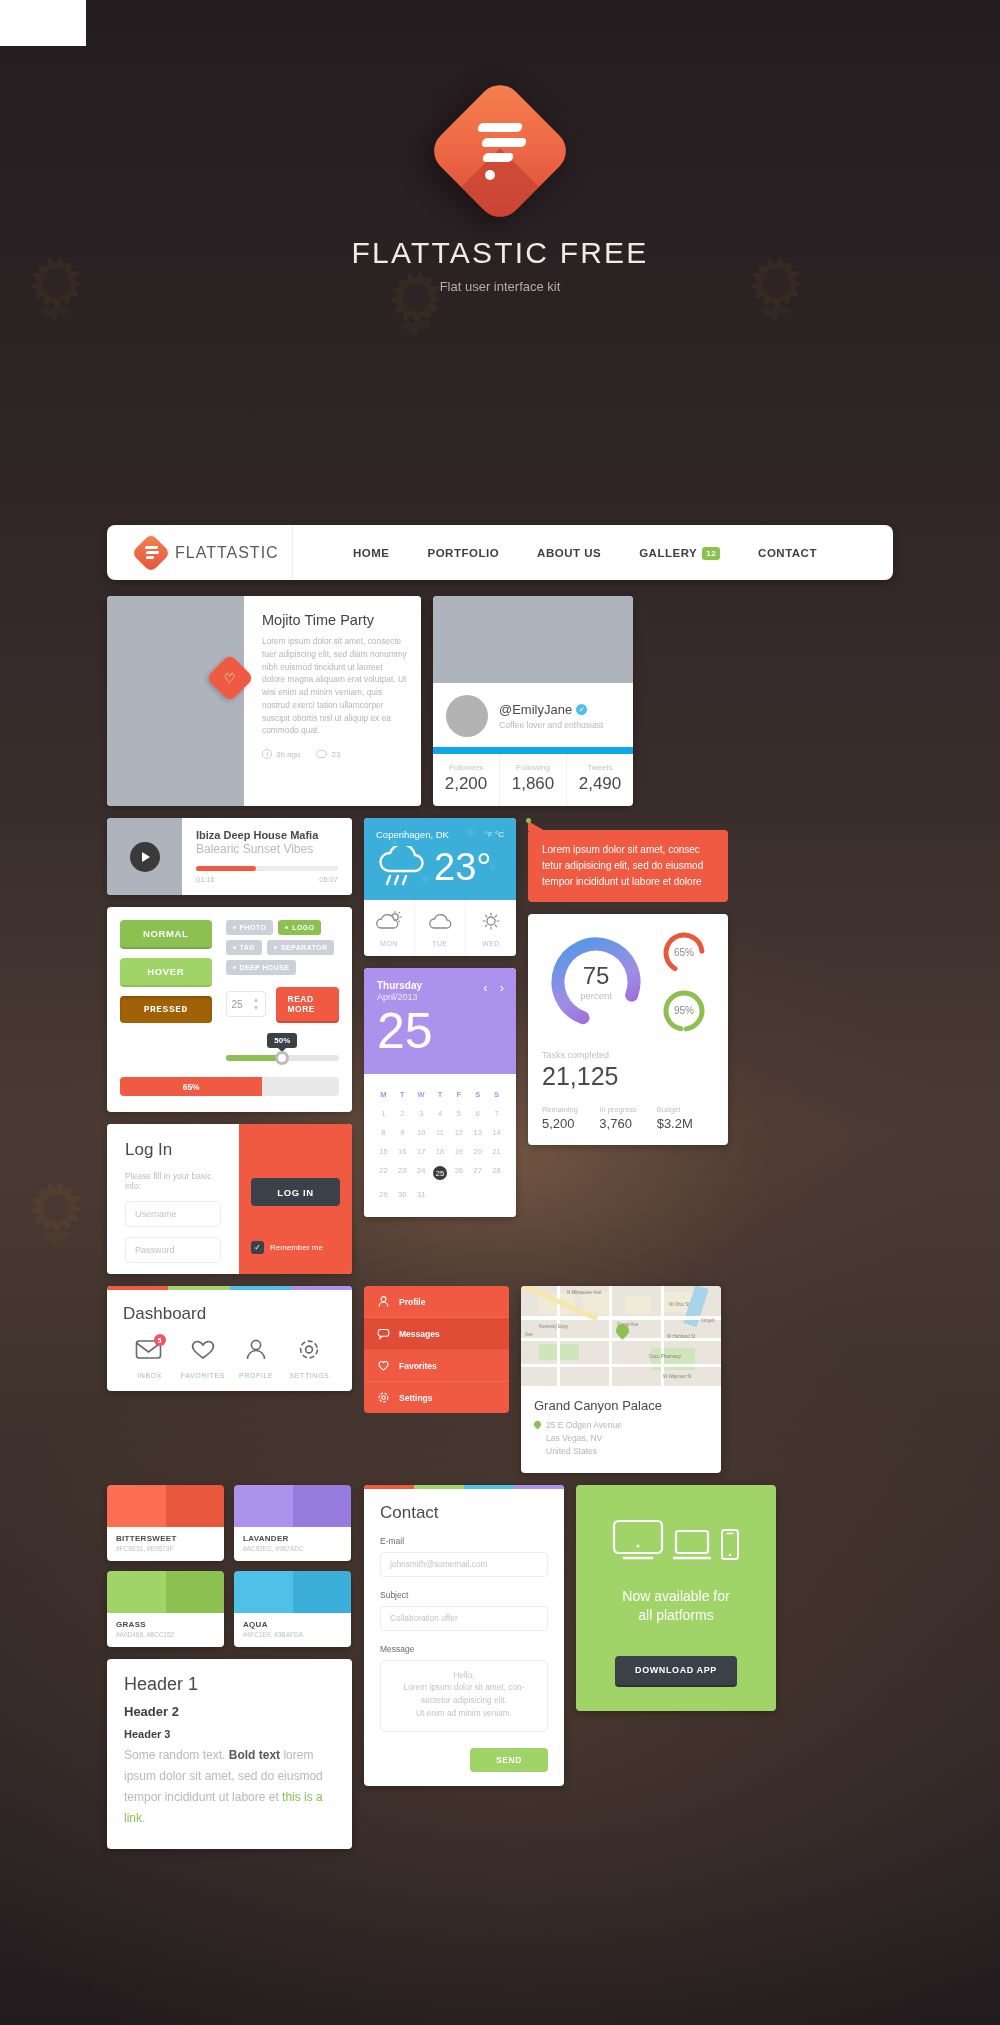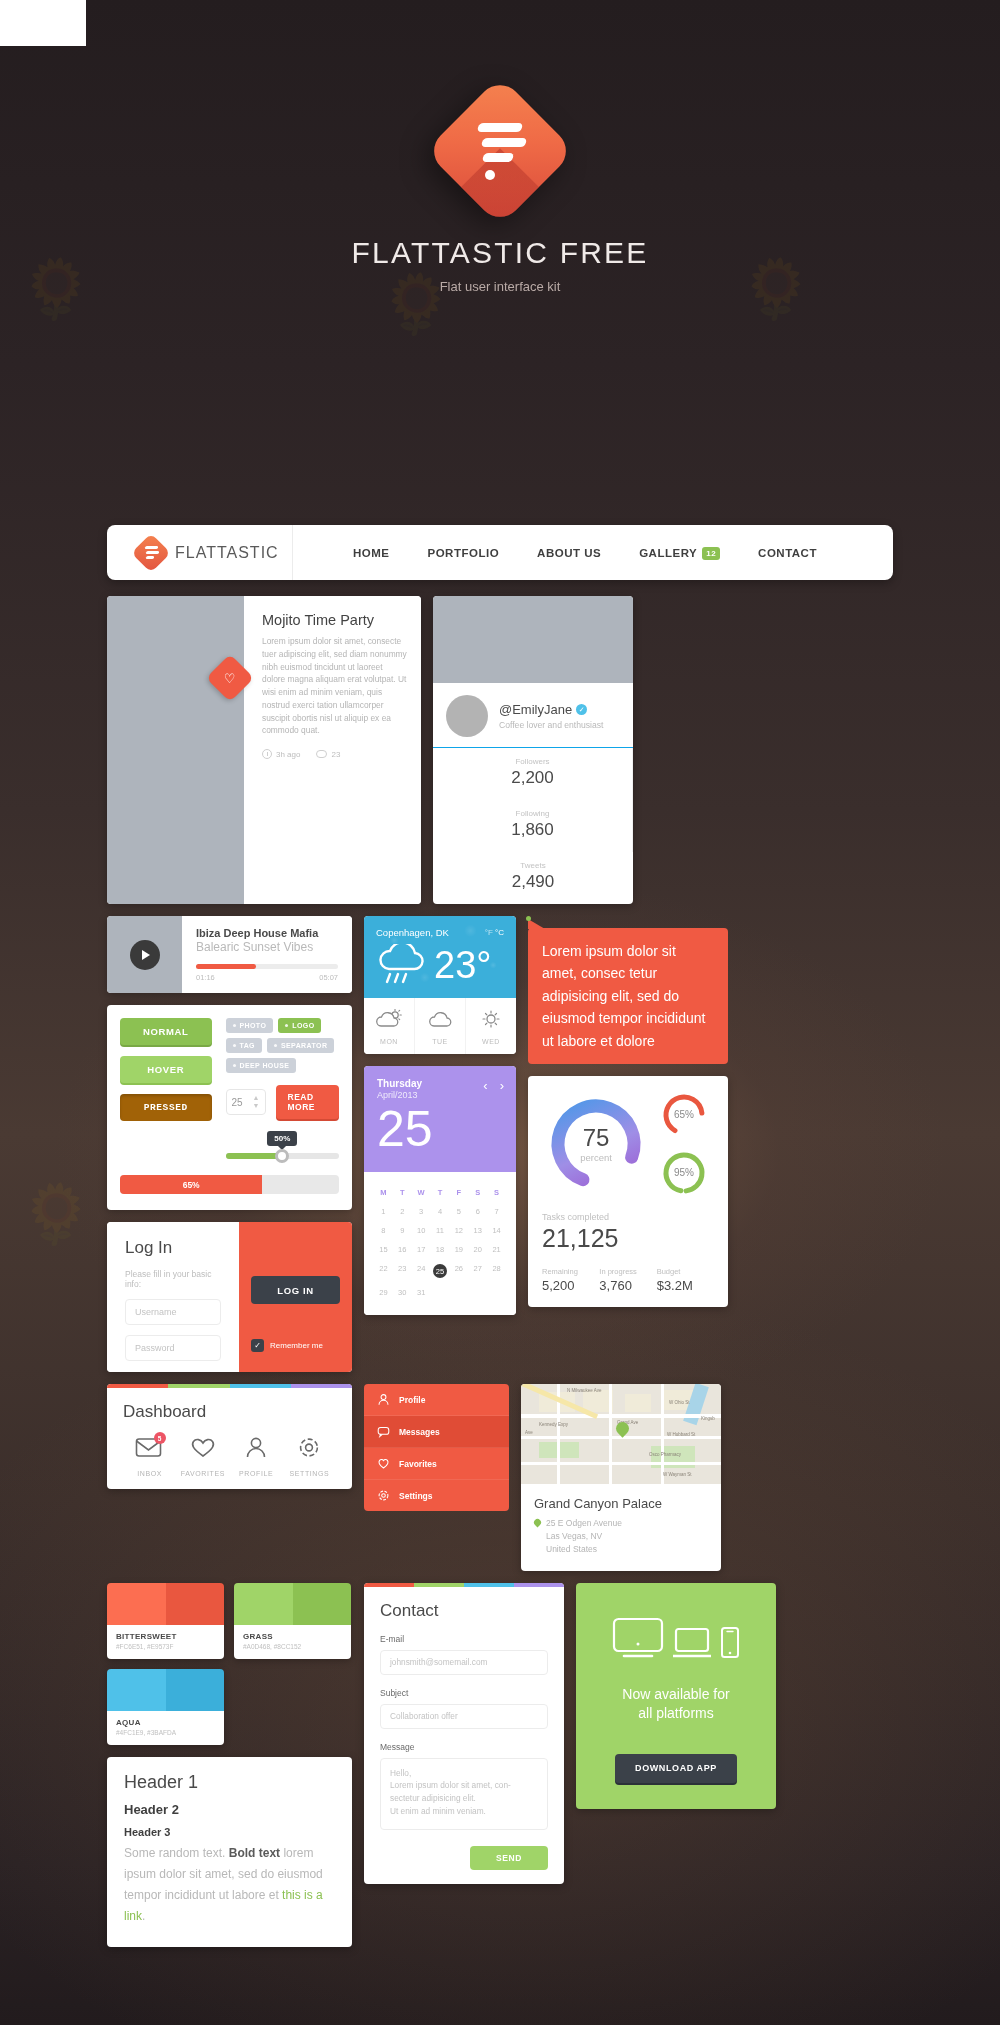--- a/index.html
+++ b/index.html
@@ -122,21 +122,21 @@
   .heart-badge span { transform: rotate(-45deg); color: #fff; font-size: 13px; }
 
   
   .profile { width: 200px; }
   .profile-cover { height: 87px; background: #aeb4bc; }
   .profile-head { display: flex; align-items: center; gap: 11px; padding: 12px 13px 10px 13px; }
   .avatar { width: 42px; height: 42px; border-radius: 50%; background: #b3b3b3; flex-shrink: 0; }
   .profile-handle { font-size: 13px; color: #4a4a4a; display: flex; align-items: center; gap: 4px; }
   .verified { width: 11px; height: 11px; background: #4fc1e9; border-radius: 50%; display:inline-flex; align-items:center; justify-content:center; color:#fff; font-size:7px; }
   .profile-bio { font-size: 8.6px; color: #b9b9b9; margin-top: 3px; }
-  .profile-stats { display: flex; border-top: 1px solid #0ea5e9; flex-direction: column; }
+  .profile-stats { display: flex; border-top: 7px solid #0ea5e9; }
   .pstat { flex: 1; text-align: center; padding: 9px 0 12px; border-right: 1px solid #f0f0f0; }
   .pstat:last-child { border-right: none; }
   .pstat-label { font-size: 8px; color: #c3c3c3; }
   .pstat-val { font-size: 17px; color: #4a4a4a; margin-top: 2px; }
 
   
   .row2 { display: flex; gap: 12px; margin-top: 12px; align-items: flex-start; }
   .col-left { width: 245px; }
   .col-mid { width: 152px; border-radius: 10px; }
   .col-right { width: 200px; }
@@ -239,21 +239,21 @@
   .cal-cell { flex:1; text-align:center; font-size: 7.5px; color:#c0c0c0; padding: 5px 0; }
   .cal-cell.head { color:#ac92ec; font-weight:bold; font-size: 7.5px; }
   .cal-cell.today span { background:#3b3b3b; color:#fff; border-radius:50%; width:14px; height:14px;
     display:inline-flex; align-items:center; justify-content:center; font-size: 7.5px; }
 
   
   .bubble { margin-top: 12px; background:#f05a43; border-radius: 4px; padding: 12px 14px; position:relative; }
   .bubble::before { content:""; position:absolute; left:0; top:-9px; border-left:0 solid transparent;
     border-right:17px solid transparent; border-bottom:10px solid #f05a43; }
   .bubble-dot { position:absolute; left: -2px; top: -12px; width:5px; height:5px; border-radius:50%; background:#8cc152; }
-  .bubble p { color:#fff; font-size: 14px; line-height: 1.6; }
+  .bubble p { color:#fff; font-size: 10px; line-height: 1.6; }
 
   
   .stats { margin-top: 12px; padding: 14px 14px 14px; background:#fff; }
   .stats-charts { display:flex; align-items:center; gap: 10px; }
   .stats-small { display:flex; flex-direction:column; gap: 10px; }
   .stats-label { font-size: 9px; color:#c0c0c0; margin-top: 14px; }
   .stats-big { font-size: 25px; color:#4a4a4a; font-weight:300; margin-top: 2px; }
   .stats-row { display:flex; margin-top: 14px; }
   .sstat { flex:1; }
   .sstat-label { font-size: 7.5px; color:#c0c0c0; }
@@ -317,21 +317,21 @@
 
   
   .contact { width: 200px; background:#fff; overflow:hidden; }
   .contact-stripe { display:flex; height: 4px; }
   .contact-stripe i { flex:1; }
   .contact-body { padding: 14px 16px 14px; }
   .contact-title { font-size: 17px; color:#4a4a4a; font-weight:300; }
   .field-label { font-size: 8.5px; color:#6a6a6a; margin-top: 13px; }
   .field { margin-top: 6px; height: 25px; border:1px solid #ececec; border-radius:4px;
     display:flex; align-items:center; padding: 0 9px; font-size: 8.3px; color:#c3c3c3; }
-  .field.area { height: 72px; align-items: flex-start; padding: 8px 9px; line-height:1.55; display:block; }
+  .field.area { height: 72px; align-items: flex-start; padding: 8px 9px; line-height:1.55; display:block;text-align:center; }
   .send-btn { margin-top: 16px; margin-left: auto; width: 78px; background:#a0d468; color:#fff; font-size:8.5px;
     font-weight:bold; letter-spacing:0.6px; height: 24px; border-radius:4px;
     display:flex; align-items:center; justify-content:center; cursor:pointer; }
 
   
   .download { width: 200px; background:#a0d468; border-radius:4px; padding: 34px 16px 26px;
     text-align:center; box-shadow: 0 2px 8px rgba(0,0,0,0.28); }
   .dl-devices { display:flex; align-items:flex-end; justify-content:center; gap: 9px; }
   .dl-text { color:#fff; font-size: 14px; font-weight:300; line-height: 1.4; margin-top: 26px; }
   .dl-btn { margin: 30px auto 0; width: 122px; height: 29px; background:#3b4149; color:#fff; font-size:9px;
@@ -836,20 +836,30 @@
                 <i style="background:#FC6E51"></i>
                 <i style="background:#E9573F"></i>
               </div>
             <div class="swatch-info">
               <div class="swatch-name">BITTERSWEET</div>
               <div class="swatch-hex">#FC6E51, #E9573F</div>
             </div>
           </div>
           <div class="swatch">
             <div class="swatch-colors">
+                <i style="background:#AC92EC"></i>
+                <i style="background:#967ADC"></i>
+              </div>
+            <div class="swatch-info">
+              <div class="swatch-name">LAVANDER</div>
+              <div class="swatch-hex">#AC92EC, #967ADC</div>
+            </div>
+          </div>
+          <div class="swatch">
+            <div class="swatch-colors">
                 <i style="background:#A0D468"></i>
                 <i style="background:#8CC152"></i>
               </div>
             <div class="swatch-info">
               <div class="swatch-name">GRASS</div>
               <div class="swatch-hex">#A0D468, #8CC152</div>
             </div>
           </div>
           <div class="swatch">
             <div class="swatch-colors">

